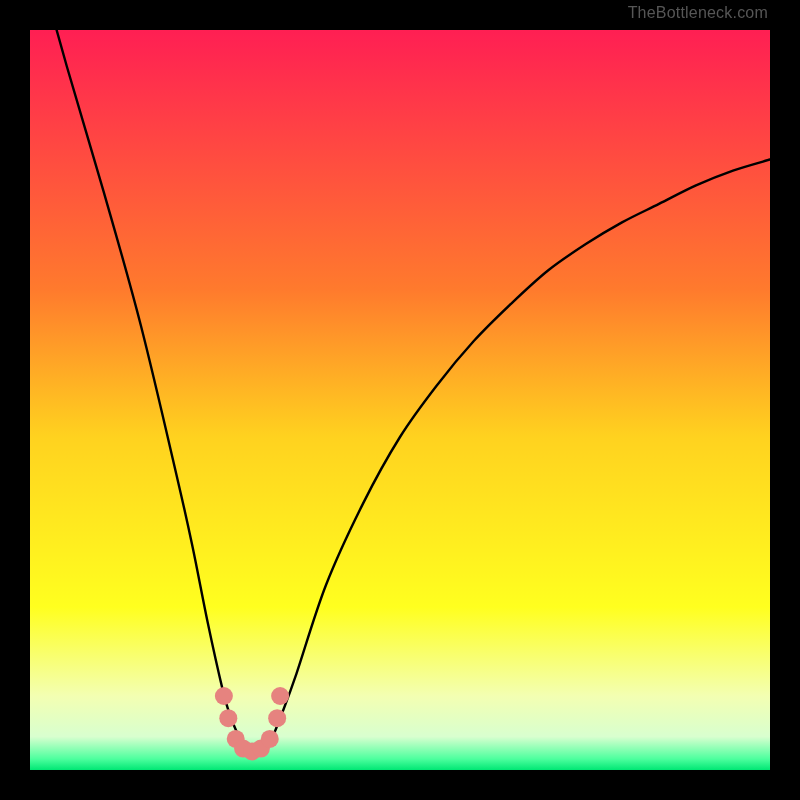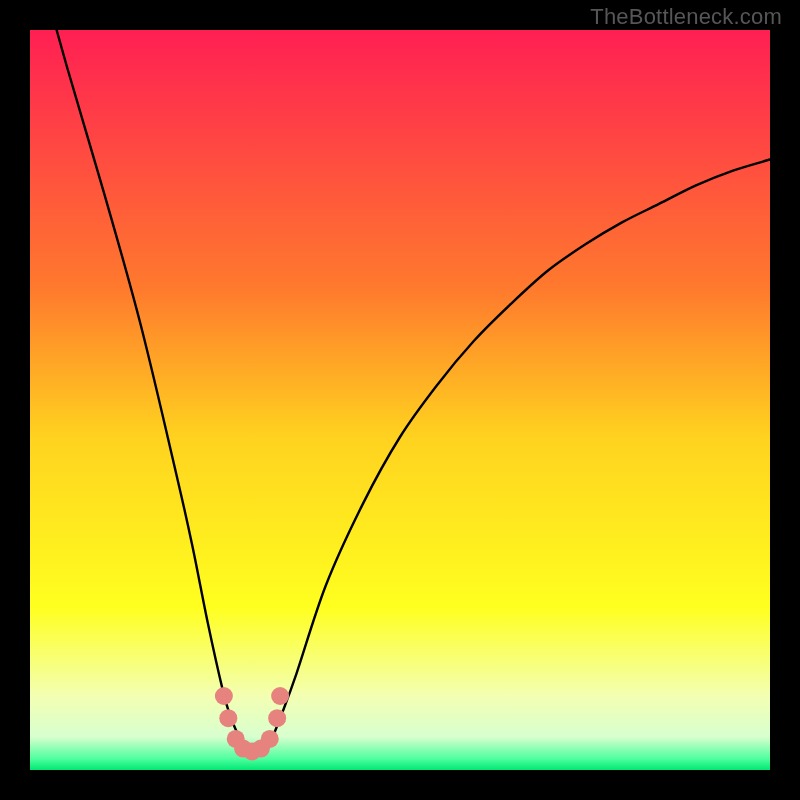--- a/index.html
+++ b/index.html
@@ -21,23 +21,23 @@
   .plot {
     position: absolute;
     left: 0;
     top: 0;
     width: 740px;
     height: 740px;
   }
   .watermark {
     position: absolute;
     top: 4px;
-    right: 18px;
+    right: 32px;
     font-family: Arial, Helvetica, sans-serif;
-    font-size: 22px;
+    font-size: 16px;
     color: #565656;
     letter-spacing: 0.2px;
     user-select: none;
     margin-left: 16px;
   }
 </style>
 </head>
 <body>
 
 <div class="frame">

